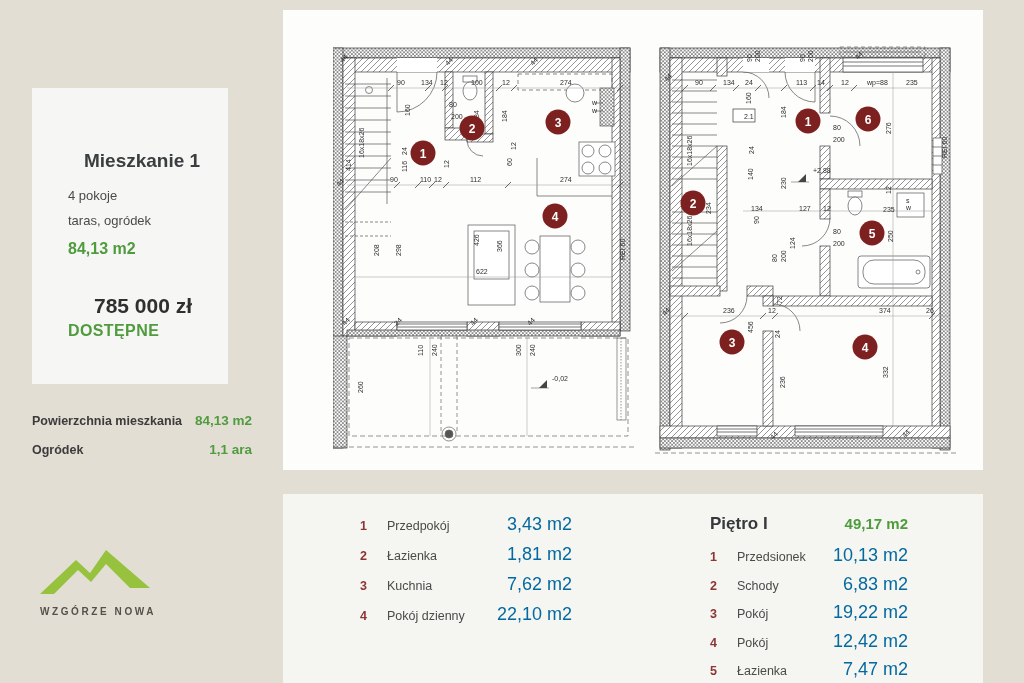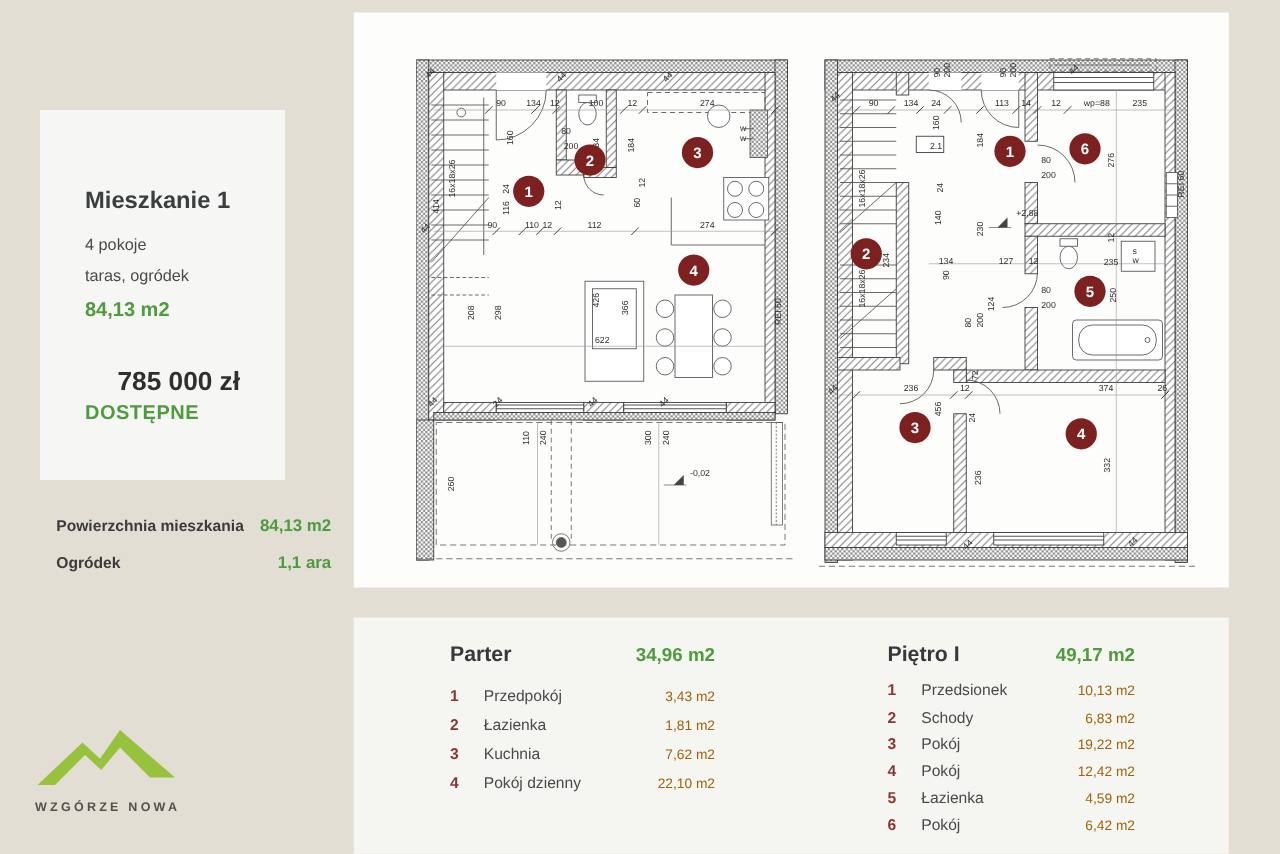--- a/index.html
+++ b/index.html
@@ -2,32 +2,32 @@
 <html style="--page_bg: #e3ded4; --card_bg: #f6f6f4; --green: #4f9b3e; --logo_green: #96c23e; --maroon: #7d2020; --maroon_light: #8d3434;"><head>
 <meta charset="utf-8">
 <style>
   html,body{margin:0;padding:0}
   body{width:1024px;height:683px;position:relative;overflow:hidden;
        background:var(--page_bg,#e3ded4);font-family:"Liberation Sans",sans-serif;}
 
   
   .card{position:absolute;left:32px;top:88px;width:196px;height:296px;
         background:var(--card_bg,#f6f6f4);box-sizing:border-box;padding:62px 10px 0 36px;}
-  .card .title{font-size:19px;font-weight:bold;color:#3b3e40;margin:0 0 16px 0;}
+  .card .title{font-size:19px;font-weight:bold;color:#3b3e40;margin:0 0 16px 16px;}
   .card .line{font-size:13px;color:#4a4a4a;margin:0 0 10px 0;}
   .card .area{font-size:16px;font-weight:bold;color:var(--green,#4f9b3e);margin-top:12px;}
   .card .price{font-size:21px;font-weight:bold;color:#2f2f2f;margin-top:36px;text-align:center;}
   .card .status{font-size:16px;font-weight:bold;color:var(--green,#4f9b3e);margin-top:4px;letter-spacing:.4px;}
 
-  .summary{position:absolute;left:0;top:406px;width:266px;padding-left:13px;}
+  .summary{position:absolute;left:0;top:406px;width:266px;}
   .summary .srow{display:flex;justify-content:space-between;align-items:baseline;padding:7px 14px 7px 32px;}
   .summary .slabel{font-size:12.5px;font-weight:bold;color:#3b3b3b;}
   .summary .svalue{font-size:13.5px;font-weight:bold;color:var(--green,#4f9b3e);}
 
-  .logo{position:absolute;left:28px;top:582px;width:140px;}
+  .logo{position:absolute;left:28px;top:548px;width:140px;text-align:center;}
   .logo-text{font-size:10px;font-weight:bold;letter-spacing:2.6px;color:#55504a;margin-top:2px;}
 
   
   .panel-plans{position:absolute;left:283px;top:10px;width:700px;height:460px;background:#fdfdfc;}
   .panel-tables{position:absolute;left:283px;top:494px;width:700px;height:189px;background:#f5f5f1;}
 
   .plan{position:absolute;top:36px;}
   .plan.p0{left:50px;}
   .plan.p1{left:372px;}
   .plan text{font-size:7px;fill:#2e2e2e;}
@@ -40,21 +40,21 @@
   .ftable .hd{display:flex;justify-content:space-between;align-items:baseline;}
   .ftable .hd .t{font-size:17px;font-weight:bold;color:#36393b;}
   .ftable .hd .a{font-size:15px;font-weight:bold;color:var(--green,#4f9b3e);}
   .ftable.t0 .hd{margin-bottom:16px;}
   .ftable.t1 .hd{margin-bottom:11px;}
   .frow{display:flex;align-items:baseline;}
   .ftable.t0 .frow{margin-bottom:9px;}
   .ftable.t1 .frow{margin-bottom:7.5px;}
   .frow .no{width:27px;font-size:12.5px;font-weight:bold;color:var(--maroon_light,#8d3434);}
   .frow .nm{flex:1;font-size:12.5px;color:#4a4a4a;}
-  .frow .ar{font-size:11px;color:#a16207;}
+  .frow .ar{font-size:18px;color:#0369a1;}
 </style>
 </head>
 <body>
 
 <svg width="0" height="0" style="position:absolute" aria-hidden="true">
   <defs>
     <pattern id="hatch" patternUnits="userSpaceOnUse" width="6" height="6">
       <rect width="6" height="6" fill="#ffffff"></rect>
       <path d="M0 6 L6 0 M-1 1 L1 -1 M5 7 L7 5" stroke="#7a7a7a" stroke-width="0.8"></path>
     </pattern>
@@ -417,24 +417,20 @@
         <circle cx="77" cy="296" r="12.5" fill="#7d2020"></circle>
         <text x="77" y="300.5">3</text>
         <circle cx="210" cy="301" r="12.5" fill="#7d2020"></circle>
         <text x="210" y="305.5">4</text>
       </g>
   </svg>
 </div>
 
 <div class="panel-tables">
   <div class="ftable t0">
-    <div class="hd">
-      <span class="t">Parter</span>
-      <span class="a">34,96 m2</span>
-    </div>
     <div class="rows">
         <div class="frow">
           <span class="no">1</span>
           <span class="nm">Przedpokój</span>
           <span class="ar">3,43 m2</span>
         </div>
         <div class="frow">
           <span class="no">2</span>
           <span class="nm">Łazienka</span>
           <span class="ar">1,81 m2</span>
@@ -473,21 +469,21 @@
           <span class="ar">19,22 m2</span>
         </div>
         <div class="frow">
           <span class="no">4</span>
           <span class="nm">Pokój</span>
           <span class="ar">12,42 m2</span>
         </div>
         <div class="frow">
           <span class="no">5</span>
           <span class="nm">Łazienka</span>
-          <span class="ar">4,59 m2</span>
+          <span class="ar">7,47 m2</span>
         </div>
         <div class="frow">
           <span class="no">6</span>
           <span class="nm">Pokój</span>
           <span class="ar">6,42 m2</span>
         </div>
       </div>
   </div>
 </div>
 

